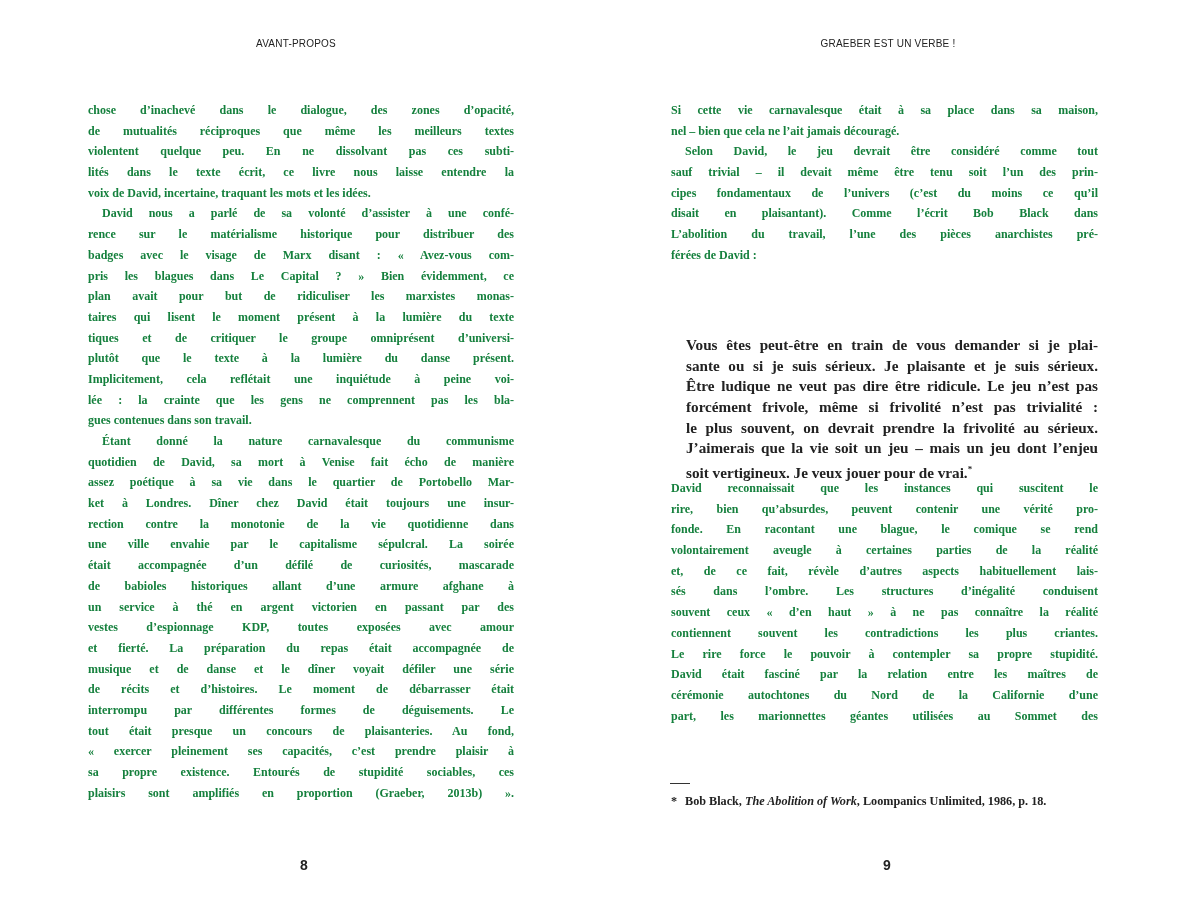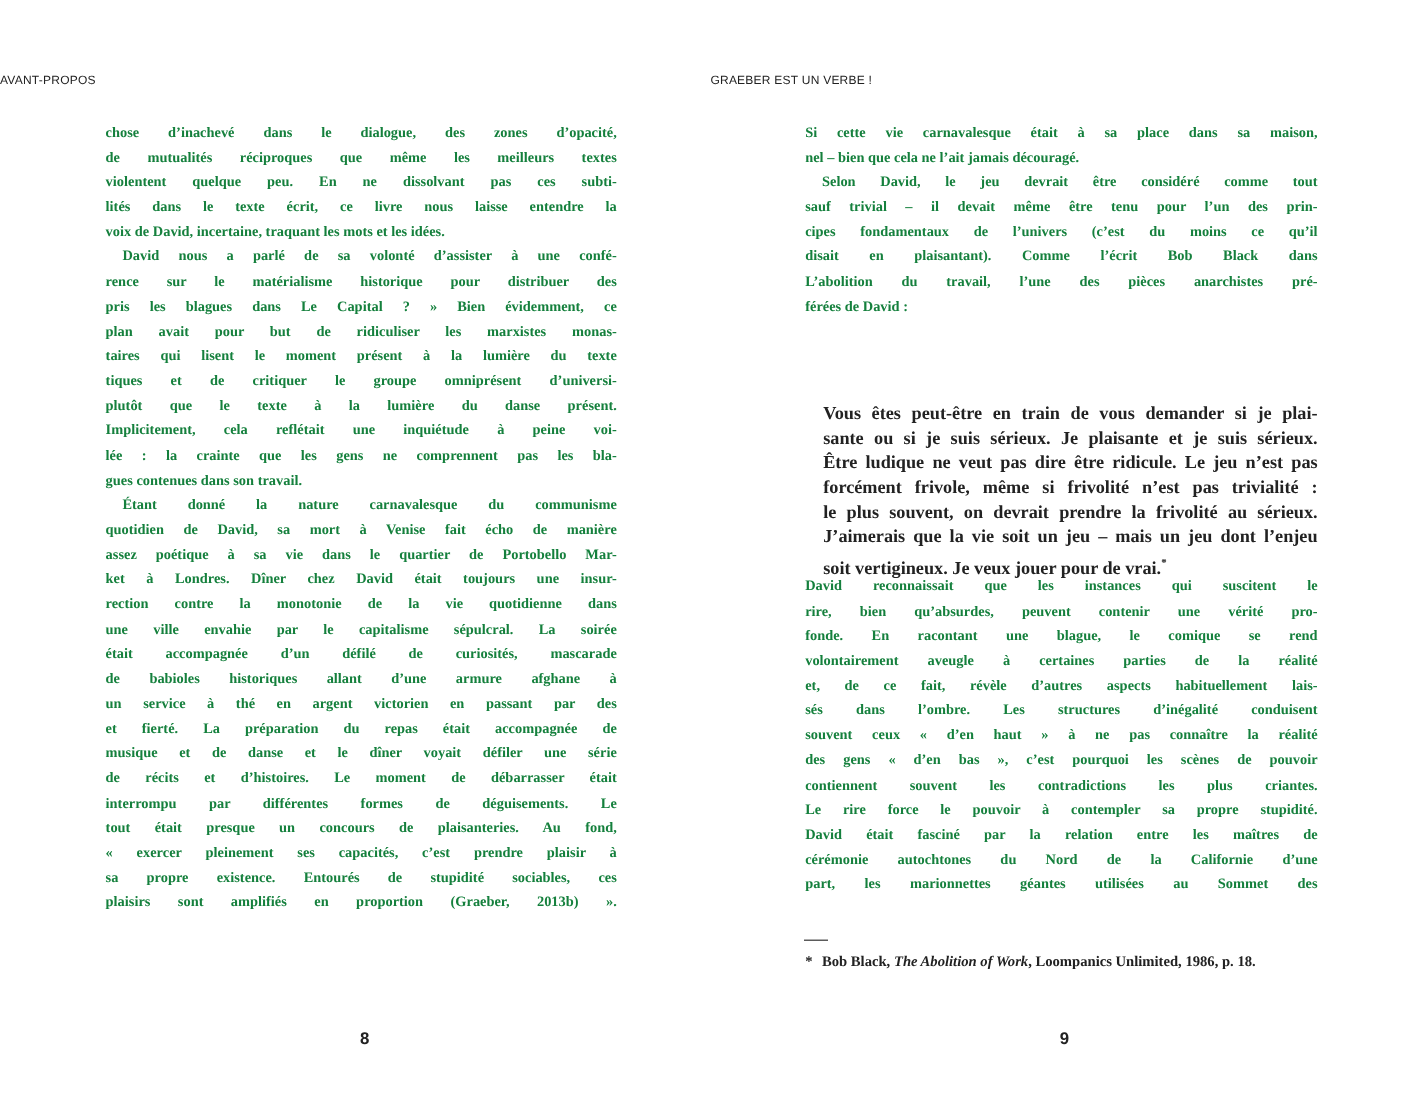--- a/index.html
+++ b/index.html
@@ -1,21 +1,21 @@
 <!DOCTYPE html>
 <html><head>
 <meta charset="utf-8">
 <style>
   html, body { margin: 0; padding: 0; background: #ffffff; }
   body { width: 1184px; height: 912px; position: relative; overflow: hidden; color: #222222; }
   .page { position: absolute; top: 0; height: 912px; }
   .page.left { left: 0; width: 592px; }
   .page.right { left: 592px; width: 592px; }
   .running-head {
-    position: absolute; top: 62px; width: 100%; text-align: left;
+    position: absolute; top: 38px; width: 100%; text-align: center;
     font-family: "Liberation Sans", sans-serif; font-size: 10px; letter-spacing: 0.2px; color: #222;
   }
   .text {
     position: absolute; font-family: "Liberation Serif", serif; font-weight: bold;
     font-size: 12px; line-height: 20.7px; color: #15803d;
   }
   .left .text { left: 88px; width: 426px; top: 100px; }
   .right .text { left: 79px; width: 427px; top: 100px; }
   .line { display: block; text-align: justify; text-align-last: justify; white-space: nowrap; height: 20.7px; }
   .line.last { text-align-last: left; }
@@ -46,56 +46,58 @@
 <div class="page left">
   <div class="running-head">AVANT-PROPOS</div>
   <div class="text">
     <span class="line">chose d’inachevé dans le dialogue, des zones d’opacité,</span>
     <span class="line">de mutualités réciproques que même les meilleurs textes</span>
     <span class="line">violentent quelque peu. En ne dissolvant pas ces subti-</span>
     <span class="line">lités dans le texte écrit, ce livre nous laisse entendre la</span>
     <span class="line last">voix de David, incertaine, traquant les mots et les idées.</span>
     <span class="line indent">David nous a parlé de sa volonté d’assister à une confé-</span>
     <span class="line">rence sur le matérialisme historique pour distribuer des</span>
+    <span class="line">badges avec le visage de Marx disant : « Avez-vous com-</span>
     <span class="line">pris les blagues dans Le Capital ? » Bien évidemment, ce</span>
     <span class="line">plan avait pour but de ridiculiser les marxistes monas-</span>
     <span class="line">taires qui lisent le moment présent à la lumière du texte</span>
     <span class="line">tiques et de critiquer le groupe omniprésent d’universi-</span>
     <span class="line">plutôt que le texte à la lumière du danse présent.</span>
     <span class="line">Implicitement, cela reflétait une inquiétude à peine voi-</span>
     <span class="line">lée : la crainte que les gens ne comprennent pas les bla-</span>
     <span class="line last">gues contenues dans son travail.</span>
     <span class="line indent">Étant donné la nature carnavalesque du communisme</span>
     <span class="line">quotidien de David, sa mort à Venise fait écho de manière</span>
     <span class="line">assez poétique à sa vie dans le quartier de Portobello Mar-</span>
     <span class="line">ket à Londres. Dîner chez David était toujours une insur-</span>
     <span class="line">rection contre la monotonie de la vie quotidienne dans</span>
     <span class="line">une ville envahie par le capitalisme sépulcral. La soirée</span>
     <span class="line">était accompagnée d’un défilé de curiosités, mascarade</span>
     <span class="line">de babioles historiques allant d’une armure afghane à</span>
     <span class="line">un service à thé en argent victorien en passant par des</span>
+    <span class="line">vestes d’espionnage KDP, toutes exposées avec amour</span>
     <span class="line">et fierté. La préparation du repas était accompagnée de</span>
     <span class="line">musique et de danse et le dîner voyait défiler une série</span>
     <span class="line">de récits et d’histoires. Le moment de débarrasser était</span>
     <span class="line">interrompu par différentes formes de déguisements. Le</span>
     <span class="line">tout était presque un concours de plaisanteries. Au fond,</span>
     <span class="line">« exercer pleinement ses capacités, c’est prendre plaisir à</span>
     <span class="line">sa propre existence. Entourés de stupidité sociables, ces</span>
     <span class="line">plaisirs sont amplifiés en proportion (Graeber, 2013b) ».</span>
   </div>
   <div class="folio">8</div>
 </div>
 
 <div class="page right">
   <div class="running-head">GRAEBER EST UN VERBE !</div>
   <div class="text">
     <span class="line">Si cette vie carnavalesque était à sa place dans sa maison,</span>
     <span class="line last">nel – bien que cela ne l’ait jamais découragé.</span>
     <span class="line indent">Selon David, le jeu devrait être considéré comme tout</span>
-    <span class="line">sauf trivial – il devait même être tenu pour l’un des prin-</span>
+    <span class="line">sauf trivial – il devait même être tenu soit l’un des prin-</span>
     <span class="line">cipes fondamentaux de l’univers (c’est du moins ce qu’il</span>
     <span class="line">disait en plaisantant). Comme l’écrit Bob Black dans</span>
     <span class="line">L’abolition du travail, l’une des pièces anarchistes pré-</span>
     <span class="line last">férées de David :</span>
   </div>
 
   <div class="quote">
     <span class="line">Vous êtes peut-être en train de vous demander si je plai-</span>
     <span class="line">sante ou si je suis sérieux. Je plaisante et je suis sérieux.</span>
     <span class="line">Être ludique ne veut pas dire être ridicule. Le jeu n’est pas</span>
@@ -106,21 +108,20 @@
   </div>
 
   <div class="text after">
     <span class="line">David reconnaissait que les instances qui suscitent le</span>
     <span class="line">rire, bien qu’absurdes, peuvent contenir une vérité pro-</span>
     <span class="line">fonde. En racontant une blague, le comique se rend</span>
     <span class="line">volontairement aveugle à certaines parties de la réalité</span>
     <span class="line">et, de ce fait, révèle d’autres aspects habituellement lais-</span>
     <span class="line">sés dans l’ombre. Les structures d’inégalité conduisent</span>
     <span class="line">souvent ceux « d’en haut » à ne pas connaître la réalité</span>
-    <span class="line">des gens « d’en bas », c’est pourquoi les scènes de pouvoir</span>
     <span class="line">contiennent souvent les contradictions les plus criantes.</span>
     <span class="line">Le rire force le pouvoir à contempler sa propre stupidité.</span>
     <span class="line">David était fasciné par la relation entre les maîtres de</span>
     <span class="line">cérémonie autochtones du Nord de la Californie d’une</span>
     <span class="line">part, les marionnettes géantes utilisées au Sommet des</span>
   </div>
 
   <div class="fn-rule"></div>
   <div class="footnote">
     <span class="star">*</span><span>Bob Black, </span><i>The Abolition of Work</i><span>, Loompanics Unlimited, 1986, p. 18.</span>

